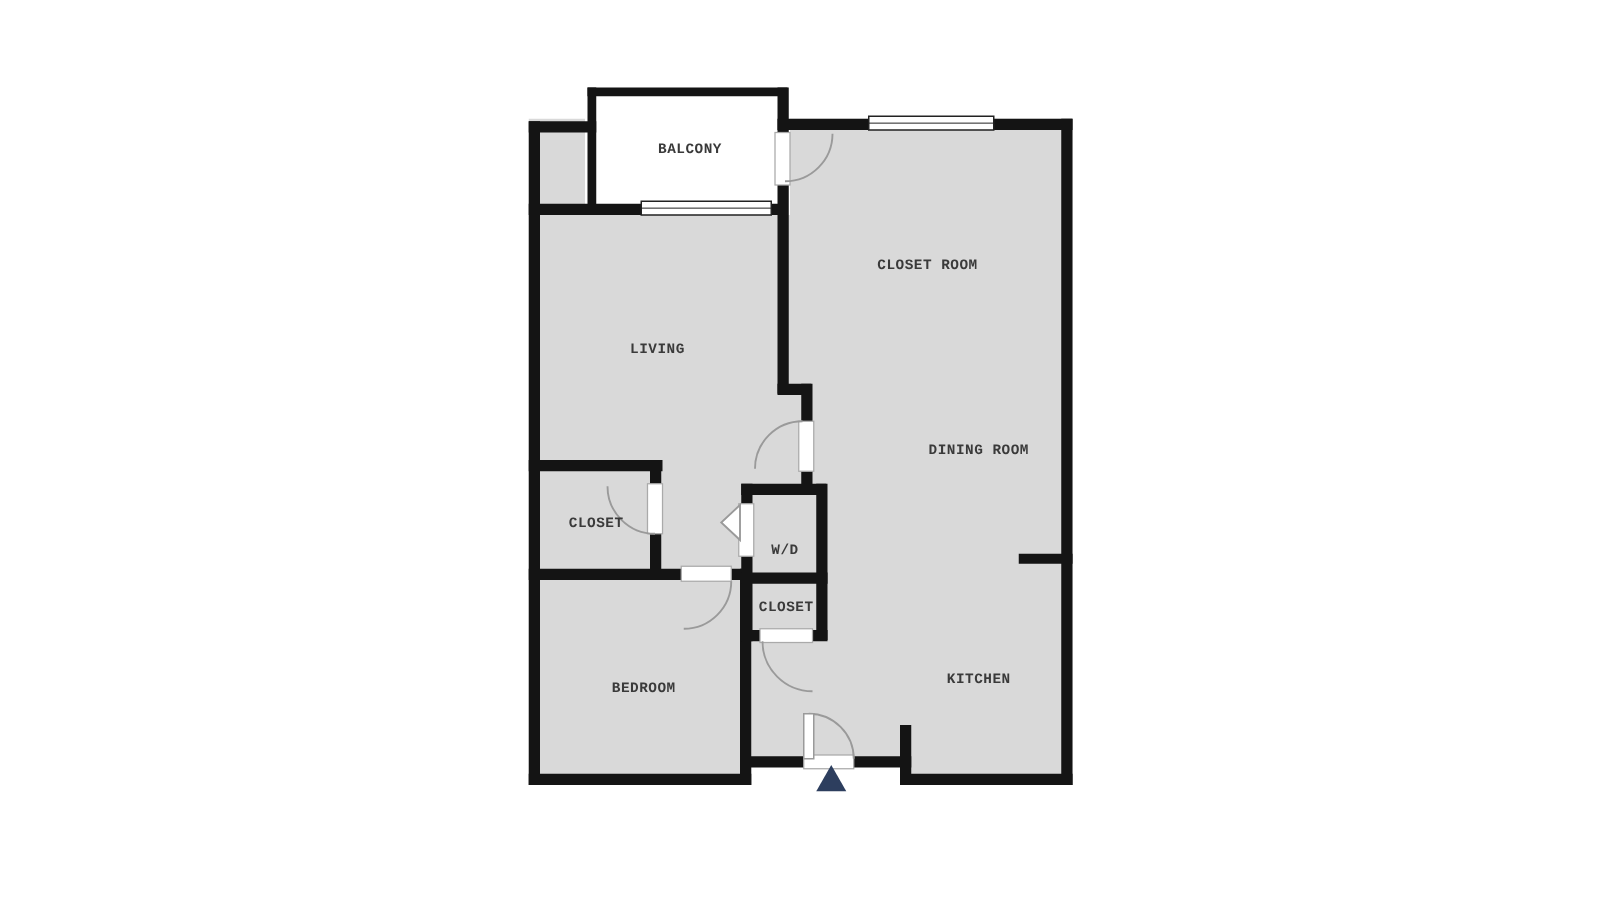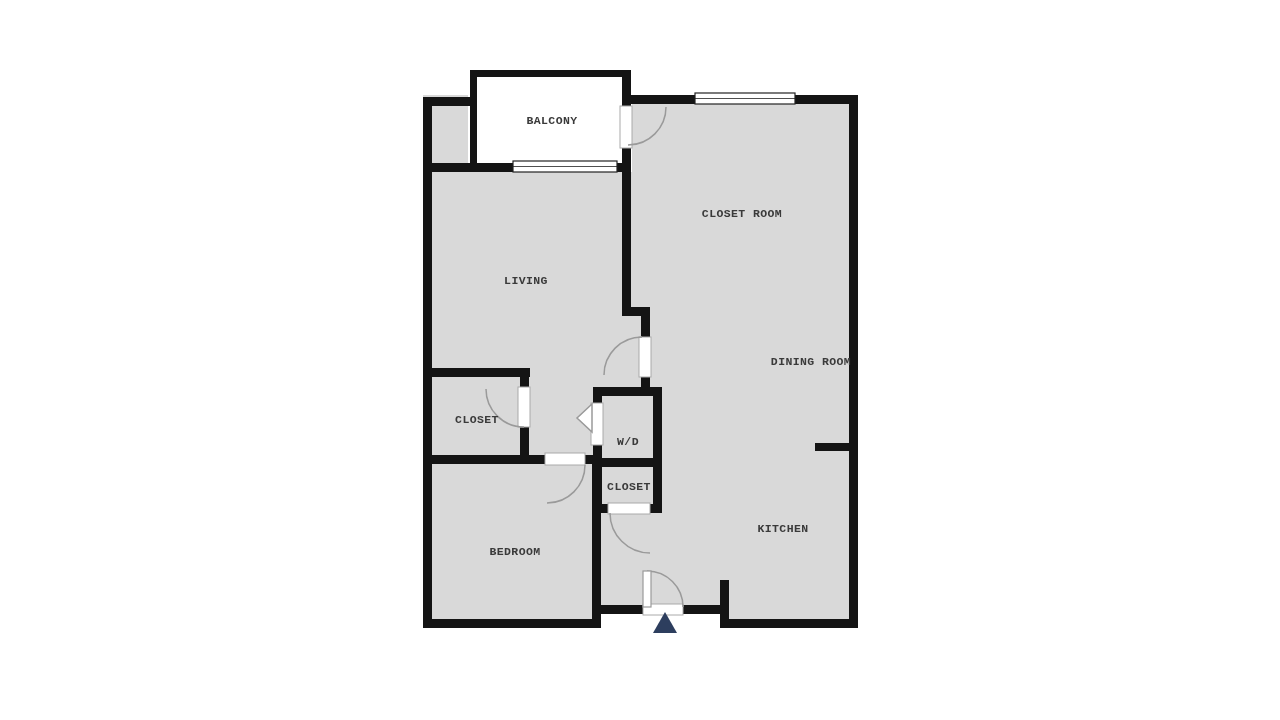--- a/index.html
+++ b/index.html
@@ -96,26 +96,26 @@
       <rect x="643" y="571" width="8" height="36" fill="#ffffff" stroke="#9a9a9a" stroke-width="1.2"></rect>
       <polygon points="592,404 577,418 592,432" fill="#ffffff" stroke="#9a9a9a" stroke-width="1.5"></polygon>
     </g>
 
     <polygon points="653,633 677,633 665,612" fill="#2d3e5e"></polygon>
   </svg>
 
   <div class="room-label" style="left:552px;top:120px">BALCONY</div>
   <div class="room-label" style="left:742px;top:213px">CLOSET ROOM</div>
   <div class="room-label" style="left:526px;top:280px">LIVING</div>
-  <div class="room-label" style="left:811px;top:361px">DINING ROOM</div>
+  <div class="room-label" style="left:783px;top:361px">DINING ROOM</div>
   <div class="room-label" style="left:477px;top:419px">CLOSET</div>
   <div class="room-label" style="left:628px;top:441px">W/D</div>
   <div class="room-label" style="left:629px;top:486px">CLOSET</div>
   <div class="room-label" style="left:515px;top:551px">BEDROOM</div>
-  <div class="room-label" style="left:783px;top:528px">KITCHEN</div>
+  <div class="room-label" style="left:783px;top:544px">KITCHEN</div>
 </div>
 
 <div class="footer">
 
   
 
   
 </div>
 
 </body></html>

